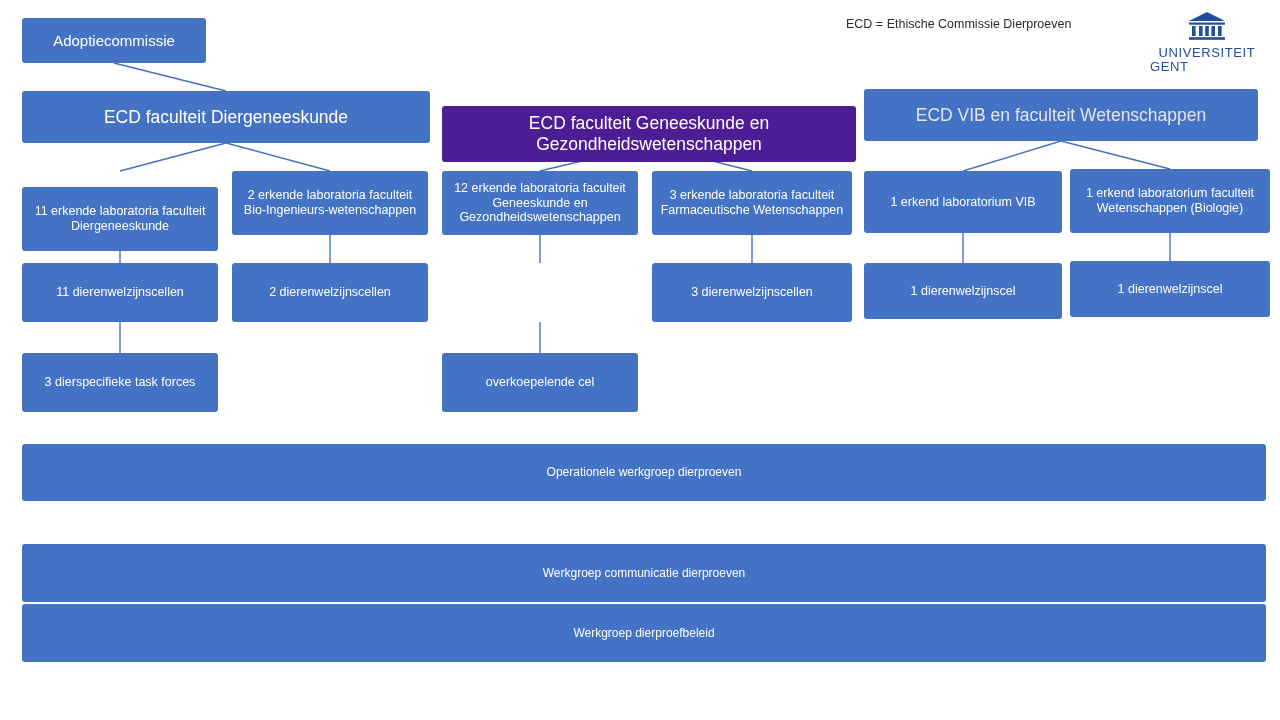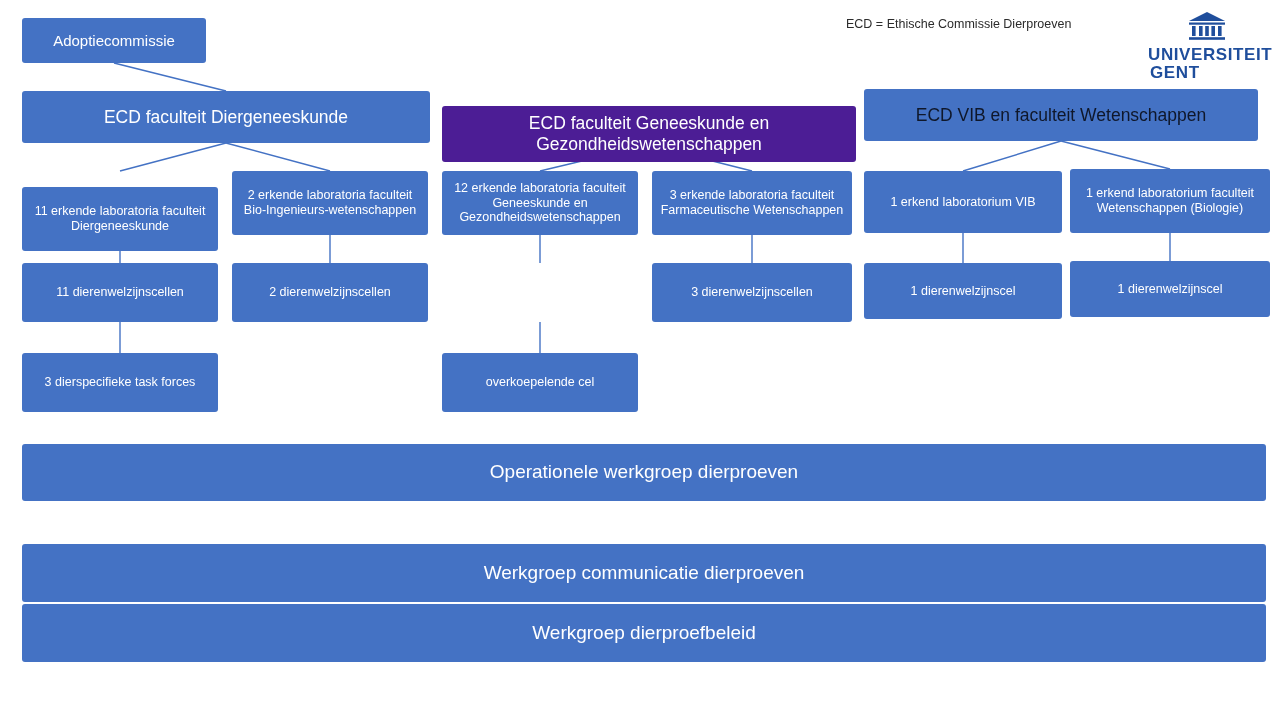--- a/index.html
+++ b/index.html
@@ -38,42 +38,42 @@
     text-align: center;
     box-sizing: border-box;
     border-radius: 3px;
     line-height: 1.18;
     padding: 2px 6px;
     z-index: 2;
   }
   .node.small  { font-size: 12.5px; }
   .node.medium { font-size: 15px; }
   .node.large  { font-size: 17.5px; }
-  .node.xlarge { font-size: 19px; }
+  .node.xlarge { font-size: 12px; }
 
   .legend {
     position: absolute;
     font-size: 12.5px;
     color: #2b2b2b;
     white-space: nowrap;
     z-index: 2;
   }
   .logo {
     position: absolute;
     z-index: 3;
     text-align: center;
     color: #1f4e9c;
   }
   .logo .mark {
     display: block;
     margin: 0 auto;
   }
   .logo .word {
-    font-size: 17px;
-    font-weight: bold;
+    font-size: 13px;
+    font-weight: normal;
     letter-spacing: 0.6px;
     line-height: 1.08;
     color: #1f4e9c;
     text-align: center;
   }
   .logo .word .l2 { display: block; text-align: left; padding-left: 2px; }
 </style>
 </head>
 <body>
 
@@ -97,21 +97,21 @@
     </svg>
 <div class="node medium" style="left: 22px; top: 18px; width: 184px; height: 45px; background: rgb(68, 114, 196); color: rgb(255, 255, 255);">
       <span>Adoptiecommissie</span>
     </div>
     <div class="node large" style="left: 22px; top: 91px; width: 408px; height: 52px; background: rgb(68, 114, 196); color: rgb(255, 255, 255);">
       <span>ECD faculteit Diergeneeskunde</span>
     </div>
     <div class="node large" style="left: 442px; top: 106px; width: 414px; height: 56px; background: #4c1d95; color: rgb(255, 255, 255);">
       <span>ECD faculteit Geneeskunde  en Gezondheidswetenschappen</span>
     </div>
-    <div class="node large" style="left: 864px; top: 89px; width: 394px; height: 52px; background: rgb(68, 114, 196); color: #0f172a;">
+    <div class="node large" style="left: 864px; top: 89px; width: 394px; height: 52px; background: rgb(68, 114, 196); color: #e5e5e5;">
       <span>ECD VIB en faculteit Wetenschappen</span>
     </div>
     <div class="node small" style="left: 22px; top: 171px; width: 196px; height: 64px; background: rgb(68, 114, 196); color: rgb(255, 255, 255); margin-top: 16px;">
       <span>11 erkende laboratoria faculteit Diergeneeskunde</span>
     </div>
     <div class="node small" style="left: 232px; top: 171px; width: 196px; height: 64px; background: rgb(68, 114, 196); color: rgb(255, 255, 255);">
       <span>2 erkende laboratoria faculteit Bio-Ingenieurs-wetenschappen</span>
     </div>
     <div class="node small" style="left: 442px; top: 171px; width: 196px; height: 64px; background: rgb(68, 114, 196); color: rgb(255, 255, 255);">
       <span>12 erkende laboratoria faculteit Geneeskunde en Gezondheidswetenschappen</span>

